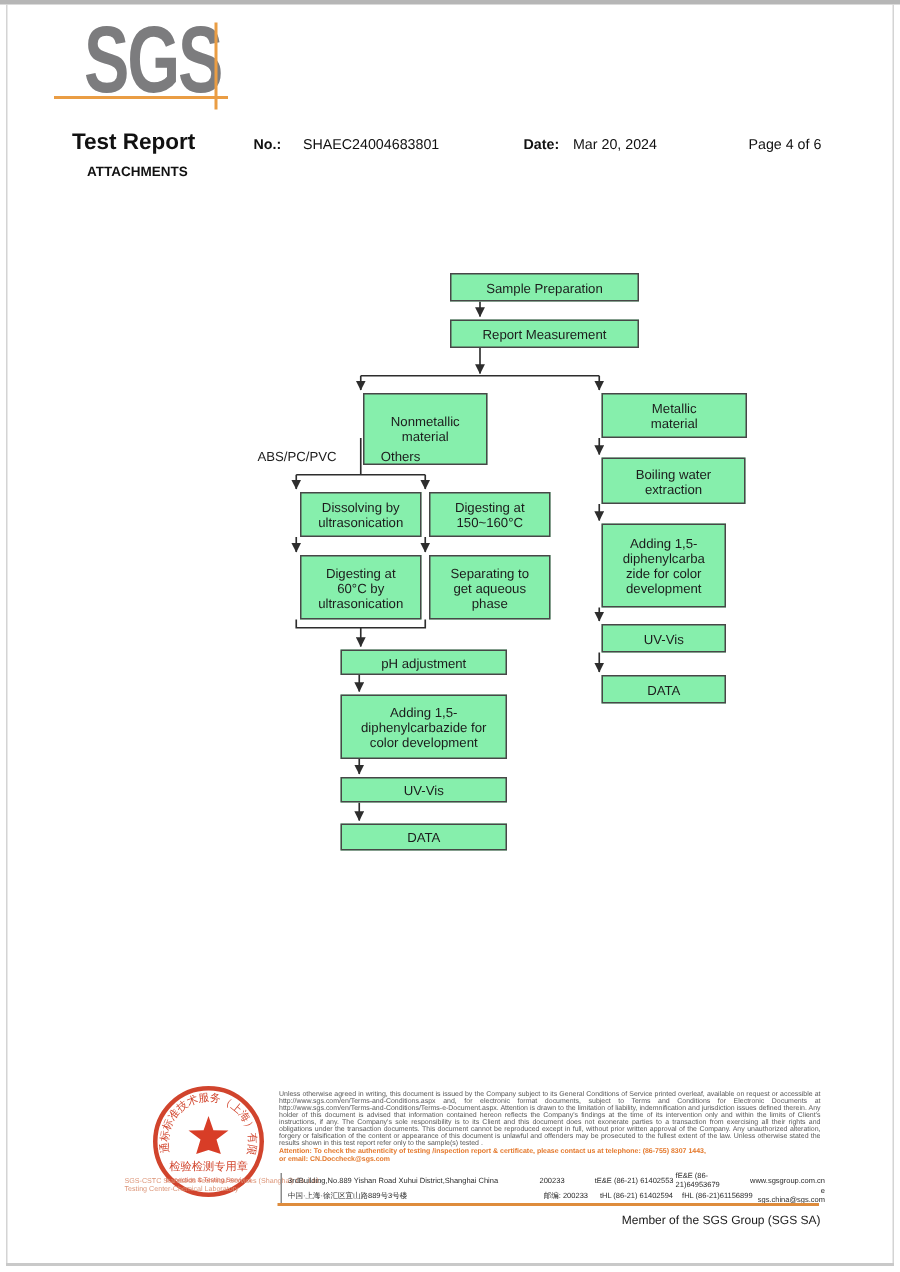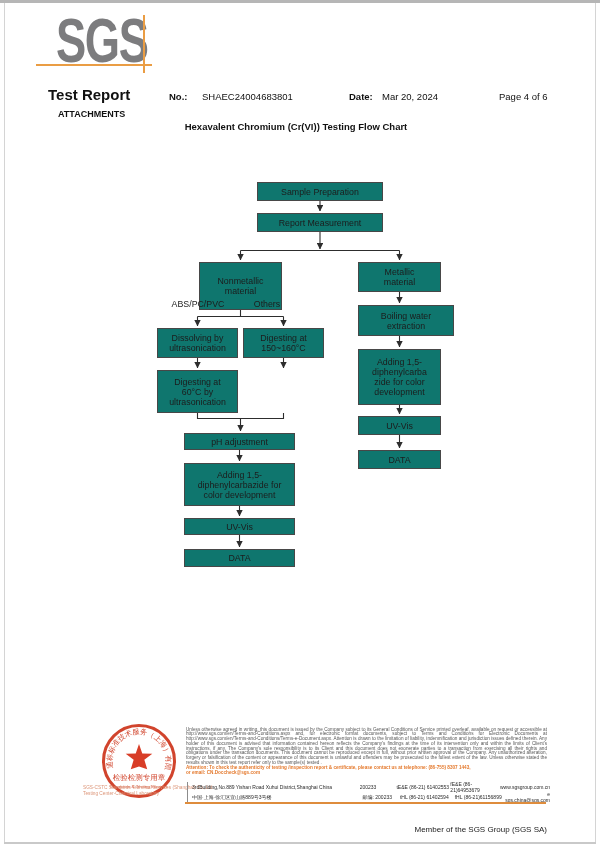--- a/index.html
+++ b/index.html
@@ -20,40 +20,40 @@
 
   
   .report-title{position:absolute;left:48px;top:86px;font-size:15px;font-weight:bold;color:#111;}
   .attachments{position:absolute;left:58px;top:109px;font-size:9px;font-weight:bold;color:#111;}
   .hdr{position:absolute;top:91px;font-size:9.5px;color:#111;}
   .b{font-weight:bold;}
   .doc-title{position:absolute;left:0;top:121px;width:592px;text-align:center;
              font-size:9.5px;font-weight:bold;color:#111;}
 
   
-  .flow-node{position:absolute;box-sizing:border-box;border:1px solid #474747;background:#0f766e;
+  .flow-node{position:absolute;box-sizing:border-box;border:1px solid #474747;background:#86efac;
              display:flex;align-items:center;justify-content:center;text-align:center;
-             font-size:8.8px;line-height:10px;white-space:pre-line;color:#1c1c1c;}
+             font-size:8.8px;line-height:10px;white-space:pre-line;color:#1c1c1c;margin-left:43px;}
   .branch-label{position:absolute;font-size:8.8px;color:#1c1c1c;text-align:center;}
   .connectors{position:absolute;left:0;top:0;width:600px;height:600px;}
 
   
   .disclaimer-block{position:absolute;left:186px;top:727px;width:722px;
                     transform:scale(.5);transform-origin:0 0;
                     font-size:9.3px;line-height:9.4px;color:#575757;}
   .disclaimer{text-align:justify;margin:0;}
   .attention{color:#E4782B;font-weight:bold;margin-top:1px;}
   .addr-block{position:absolute;left:187px;top:782px;width:716px;
               transform:scale(.5);transform-origin:0 0;
               font-size:10px;color:#2a2a2a;border-left:2px solid #8c8c8c;padding-left:8px;}
   .addr-row{display:flex;height:20px;align-items:center;}
   .c-addr{width:392px;} .c-post{width:86px;} .c-tel{width:126px;} .c-fax{width:116px;}
   .c-web{flex:1;text-align:right;}
   .orange-rule{position:absolute;left:185px;top:802px;width:361px;height:2px;background:#DE8C3C;}
-  .member-line{position:absolute;right:53px;top:809px;font-size:8px;color:#1a1a1a;margin-top:16px;}
+  .member-line{position:absolute;right:53px;top:809px;font-size:8px;color:#1a1a1a;}
   .company-lines{position:absolute;left:83px;top:785px;transform:scale(.5);transform-origin:0 0;
                  font-size:9.5px;line-height:10.5px;color:#DC9578;white-space:nowrap;}
   .stamp{position:absolute;left:79px;top:701px;width:120px;height:120px;opacity:.95;}
 </style>
 </head>
 <body>
 
 <div class="page">
 
   <div class="edge-top"></div>
@@ -65,21 +65,20 @@
   <div class="logo-hline"></div>
   <div class="logo-vline"></div>
 
   <div class="report-title">Test Report</div>
   <div class="attachments">ATTACHMENTS</div>
   <span class="hdr b" style="left:169px;">No.:</span>
   <span class="hdr" style="left:202px;">SHAEC24004683801</span>
   <span class="hdr b" style="left:349px;">Date:</span>
   <span class="hdr" style="left:382px;">Mar 20, 2024</span>
   <span class="hdr" style="left:499px;">Page 4 of 6</span>
-  <div class="doc-title">Hexavalent Chromium (Cr(VI)) Testing Flow Chart</div>
 
   <svg class="connectors" viewBox="0 0 600 600">
     <defs>
       <marker id="ah" viewBox="0 0 8 8" refX="7.5" refY="4" markerWidth="6" markerHeight="6" orient="auto">
         <path d="M0,0 L8,4 L0,8 z" fill="#2d2d2d"></path>
       </marker>
     </defs>
     <g stroke="#2d2d2d" stroke-width="1.1" fill="none">
       <path d="M320 201 V211" marker-end="url(#ah)"></path>
       <path d="M320 232 V249" marker-end="url(#ah)"></path>
@@ -101,31 +100,34 @@
       <path d="M399.5 336 V347" marker-end="url(#ah)"></path>
       <path d="M399.5 405 V414" marker-end="url(#ah)"></path>
       <path d="M399.5 435 V448" marker-end="url(#ah)"></path>
     </g>
   </svg>
 
   <div class="flow-node" style="left:257px;top:182px;width:126px;height:19px">Sample Preparation</div>
   <div class="flow-node" style="left:257px;top:213px;width:126px;height:19px">Report Measurement</div>
   <div class="flow-node" style="left:199px;top:262px;width:83px;height:48px">Nonmetallic
 material</div>
-  <div class="flow-node" style="left:358px;top:262px;width:83px;height:30px">Metallic
+  <div class="flow-node" style="left:358px;top:262px;width:97px;height:30px">Metallic
 material</div>
   <div class="branch-label" style="left:163px;top:299px;width:70px;text-align:center;">ABS/PC/PVC</div>
   <div class="branch-label" style="left:247px;top:299px;width:40px;">Others</div>
   <div class="flow-node" style="left:157px;top:328px;width:81px;height:30px">Dissolving by
 ultrasonication</div>
   <div class="flow-node" style="left:243px;top:328px;width:81px;height:30px">Digesting at
 150~160°C</div>
   <div class="flow-node" style="left:157px;top:370px;width:81px;height:43px">Digesting at
 60°C by
 ultrasonication</div>
+  <div class="flow-node" style="left:243px;top:370px;width:81px;height:43px">Separating to
+get aqueous
+phase</div>
   <div class="flow-node" style="left:184px;top:433px;width:111px;height:17px">pH adjustment</div>
   <div class="flow-node" style="left:184px;top:463px;width:111px;height:43px">Adding 1,5-
 diphenylcarbazide for
 color development</div>
   <div class="flow-node" style="left:184px;top:518px;width:111px;height:17px">UV-Vis</div>
   <div class="flow-node" style="left:184px;top:549px;width:111px;height:18px">DATA</div>
   <div class="flow-node" style="left:358px;top:305px;width:96px;height:31px">Boiling water
 extraction</div>
   <div class="flow-node" style="left:358px;top:349px;width:83px;height:56px">Adding 1,5-
 diphenylcarba

